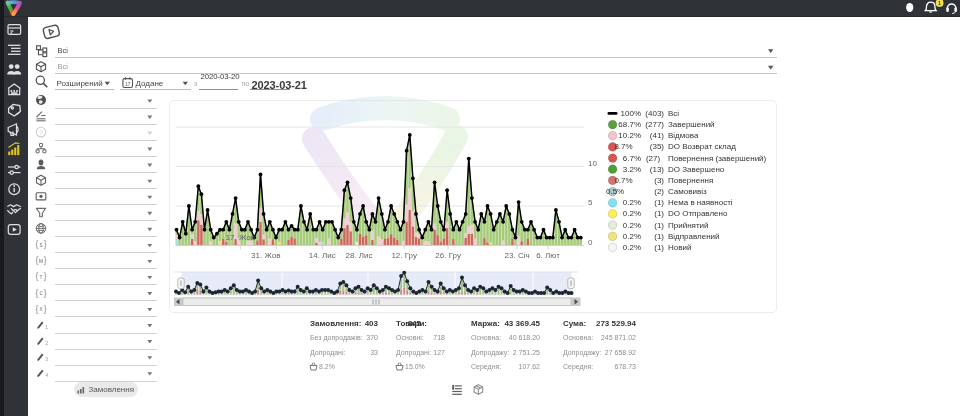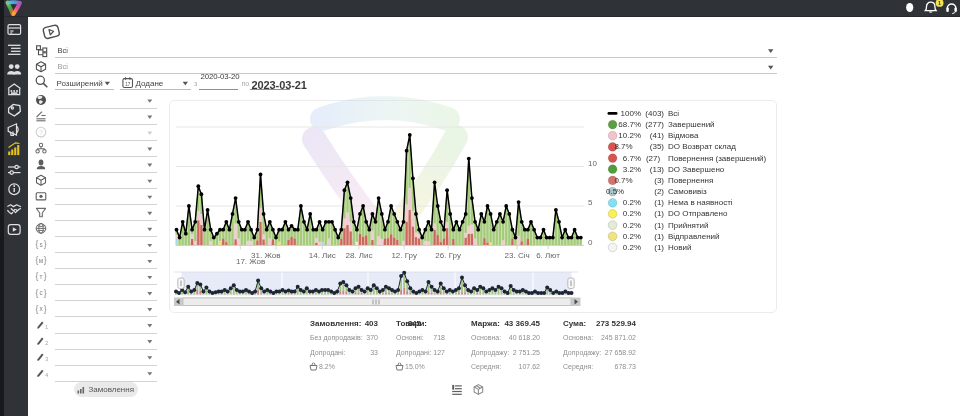--- a/index.html
+++ b/index.html
@@ -1060,21 +1060,21 @@
 <div class="t" style="left:606px;top:220.5px;width:35px;text-align:right">0.2%</div>
 <div class="t" style="left:642px;top:220.5px;width:22px;text-align:right">(1)</div>
 <div class="t" style="left:668px;top:220.5px;white-space:nowrap">Прийнятий</div>
 <div class="t" style="left:606px;top:231.7px;width:35px;text-align:right">0.2%</div>
 <div class="t" style="left:642px;top:231.7px;width:22px;text-align:right">(1)</div>
 <div class="t" style="left:668px;top:231.7px;white-space:nowrap">Відправлений</div>
 <div class="t" style="left:606px;top:242.8px;width:35px;text-align:right">0.2%</div>
 <div class="t" style="left:642px;top:242.8px;width:22px;text-align:right">(1)</div>
 <div class="t" style="left:668px;top:242.8px;white-space:nowrap">Новий</div>
 
-<div class="ax" style="left:215.3px;top:257px;width:50px;text-align:right">17. Жов</div>
+<div class="ax" style="left:215.3px;top:233px;width:50px;text-align:center">17. Жов</div>
 <div class="ax" style="left:251.1px;top:250.5px;width:50px;text-align:left">31. Жов</div>
 <div class="ax" style="left:297.3px;top:250.5px;width:50px;text-align:center">14. Лис</div>
 <div class="ax" style="left:334.0px;top:250.5px;width:50px;text-align:center">28. Лис</div>
 <div class="ax" style="left:379.2px;top:250.5px;width:50px;text-align:center">12. Гру</div>
 <div class="ax" style="left:423.1px;top:250.5px;width:50px;text-align:center">26. Гру</div>
 <div class="ax" style="left:492.1px;top:250.5px;width:50px;text-align:center">23. Січ</div>
 <div class="ax" style="left:523.0px;top:250.5px;width:50px;text-align:center">6. Лют</div>
 <div class="ax" style="left:588px;top:237.5px">0</div>
 <div class="ax" style="left:588px;top:198.1px">5</div>
 <div class="ax" style="left:588px;top:158.7px">10</div>

